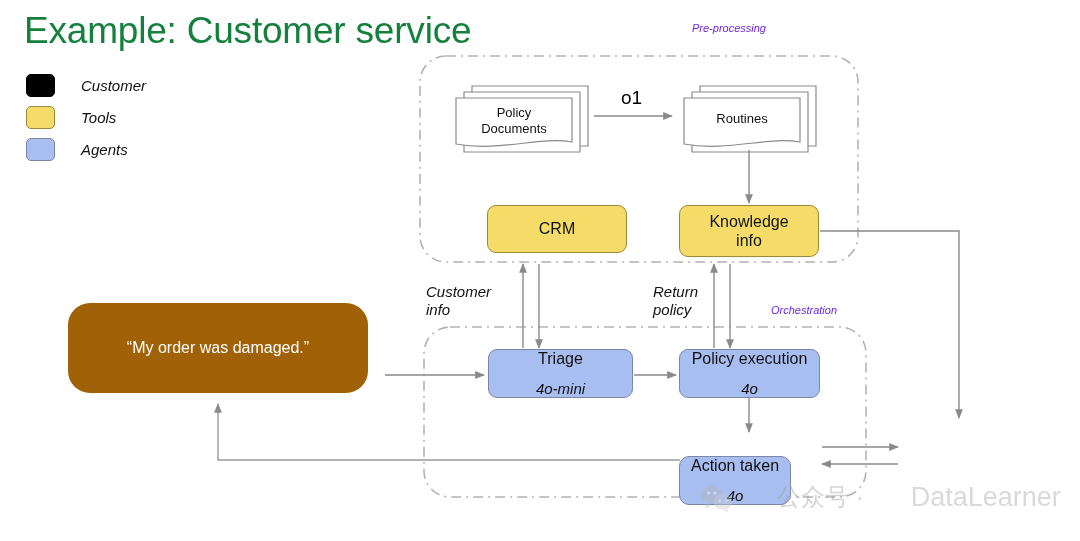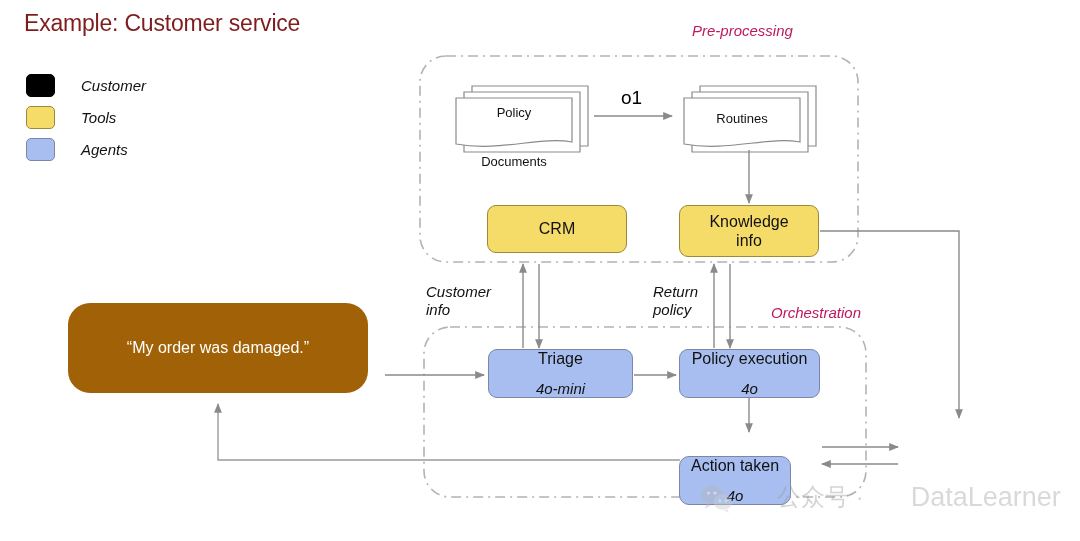--- a/index.html
+++ b/index.html
@@ -25,23 +25,23 @@
     width: 1080px;
     height: 541px;
     pointer-events: none;
   }
   .abs { position: absolute; }
 
   
   #page-title {
     left: 24px;
     top: 10px;
-    font-size: 23px;
+    font-size: 37px;
     letter-spacing: -0.2px;
-    color: #7f1d1d;
+    color: #15803d;
     white-space: nowrap;
   }
 
   
   #legend { left: 26px; top: 72px; }
   .legend-row {
     display: flex;
     align-items: center;
     height: 26px;
     margin-bottom: 6px;
@@ -54,22 +54,22 @@
   }
   .legend-label {
     margin-left: 26px;
     font-style: italic;
     font-size: 15px;
     color: #111111;
     white-space: nowrap;
   }
   .group-title {
     font-style: italic;
-    font-size: 15px;
-    color: #be185d;
+    font-size: 11px;
+    color: #6d28d9;
     white-space: nowrap;
   }
 
   
   .node {
     box-sizing: border-box;
     border-radius: 9px;
     display: flex;
     flex-direction: column;
     align-items: center;
@@ -204,21 +204,21 @@
     <line x1="898" y1="464" x2="822" y2="464" stroke="#8a8a8a" stroke-width="1.4" marker-end="url(#arrowGray)"></line>
 
     <path d="M680 460 L218 460 L218 404" fill="none" stroke="#9a9a9a" stroke-width="1.4" marker-end="url(#arrowGray)"></path>
   </svg>
 
   <div class="abs group-title" style="left:692px; top:22px;">Pre-processing</div>
   <div class="abs group-title" style="left:771px; top:304px;">Orchestration</div>
 
   <div class="abs" style="left:456px; top:105px; width:116px;">
     <div class="doc-label" style="position:static;">Policy</div>
-    <div class="doc-label" style="position:static;margin-top:33px;">Documents</div>
+    <div class="doc-label" style="position:static;">Documents</div>
   </div>
 
   <div class="abs" style="left:684px; top:111px; width:116px;">
     <div class="doc-label" style="position:static;">Routines</div>
   </div>
 
   <div class="abs" style="left:621px; top:87px; font-size:19px;">o1</div>
 
   <div class="abs node node-tool" style="left:487px; top:205px; width:140px; height:48px;">
     <div class="t1">CRM</div>

